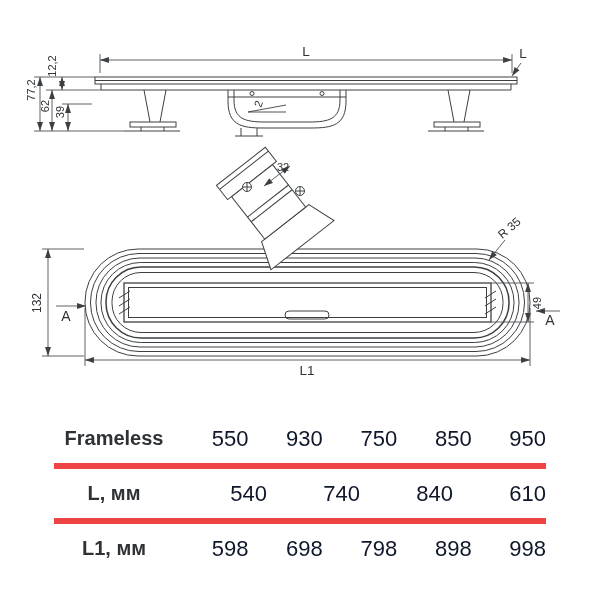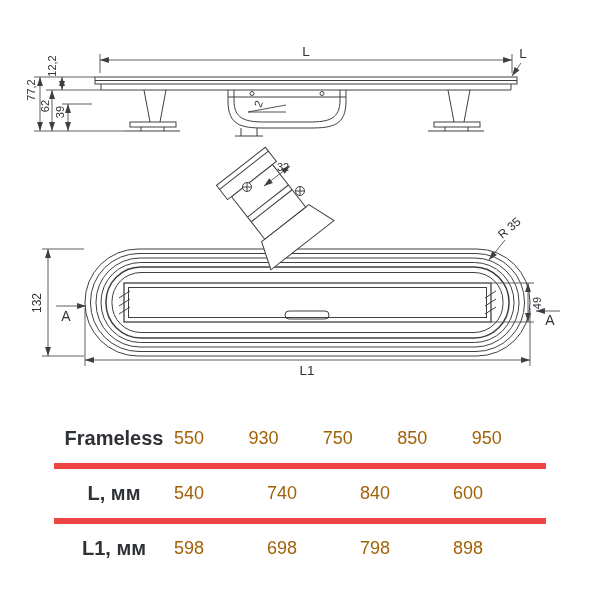--- a/index.html
+++ b/index.html
@@ -25,22 +25,22 @@
   }
   .trow{
     display:flex;align-items:center;height:49px;
   }
   .trow.bordered{border-bottom:6px solid #ef4444;}
   .tlabel{
     width:120px;text-align:center;
     font-weight:bold;font-size:20px;color:#2e3236;
   }
   .tval{
-    flex:1;text-align:left;
-    font-size:18px;color:#a16207;
+    flex:1;text-align:right;
+    font-size:22px;color:#0f172a;
   }
 </style>
 </head>
 <body>
 
 <div class="page">
 
   <svg width="600" height="412" viewBox="0 0 600 412">
     <defs>
       <marker id="arr" viewBox="0 0 10 8" refX="9.5" refY="4" markerWidth="11" markerHeight="9" orient="auto-start-reverse">
@@ -185,24 +185,25 @@
       <div class="tval">930</div>
       <div class="tval">750</div>
       <div class="tval">850</div>
       <div class="tval">950</div>
     </div>
     <div class="trow bordered">
       <div class="tlabel">L, мм</div>
       <div class="tval">540</div>
       <div class="tval">740</div>
       <div class="tval">840</div>
-      <div class="tval">600</div>
+      <div class="tval">610</div>
     </div>
     <div class="trow">
       <div class="tlabel">L1, мм</div>
       <div class="tval">598</div>
       <div class="tval">698</div>
       <div class="tval">798</div>
       <div class="tval">898</div>
+      <div class="tval">998</div>
     </div>
   </div>
 
 </div>
 
 </body></html>

